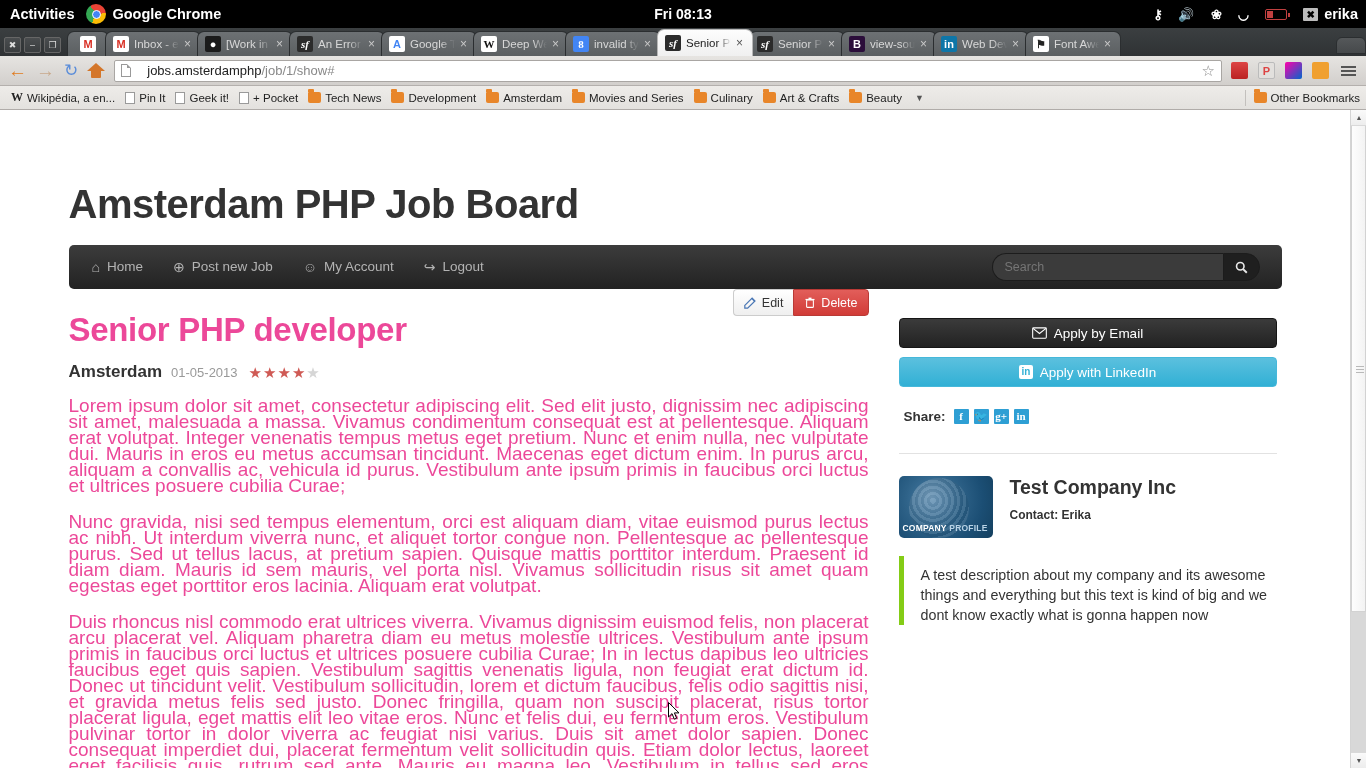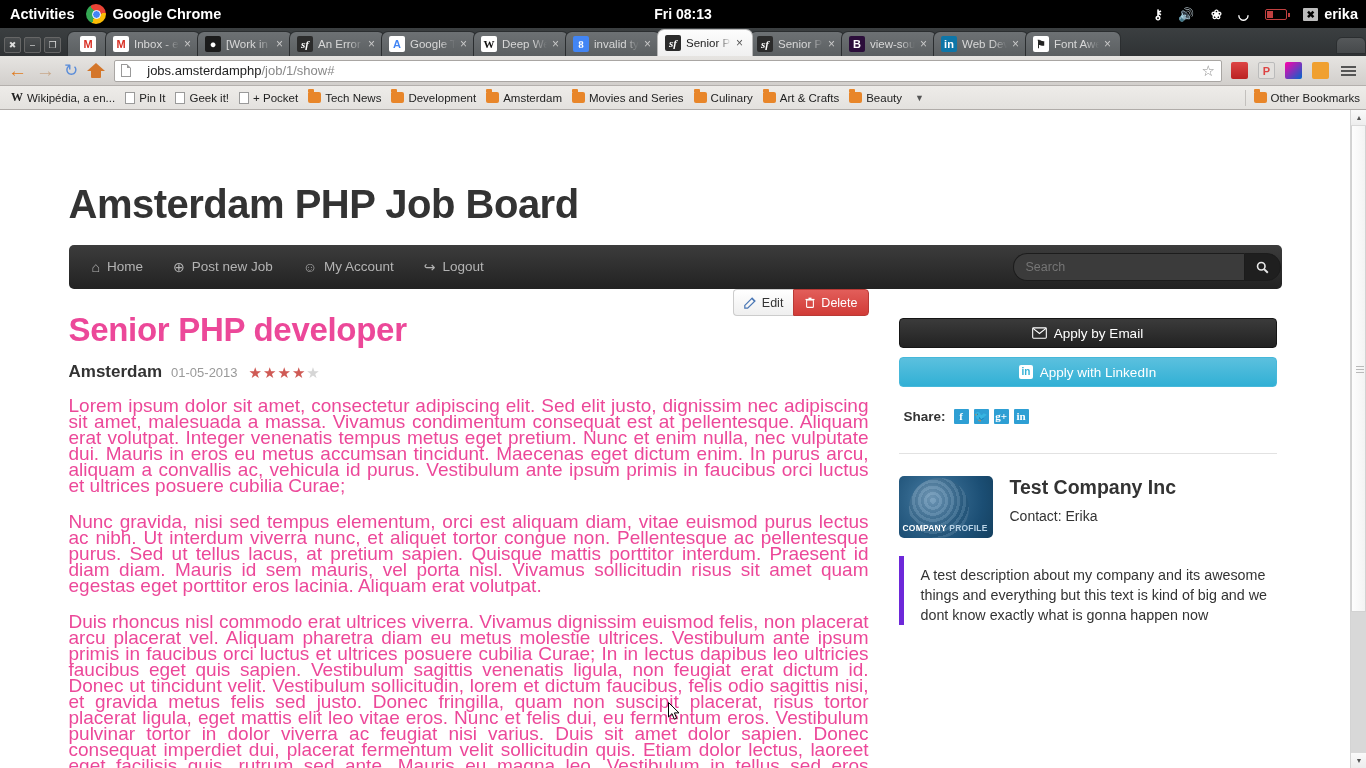--- a/index.html
+++ b/index.html
@@ -185,21 +185,21 @@
     background: linear-gradient(#3c3c3c, #222);
     display: flex; align-items: center; padding: 0 0 0 8px;
     position: relative;
   }
   .nav-link {
     display: flex; align-items: center; gap: 7px;
     color: #b3b3b3; font-size: 13.5px; padding: 0 15px; height: 44px;
     line-height: 44px;
   }
   .nav-link .ic { font-size: 14px; color: #b3b3b3; }
-  .search-wrap { position: absolute; right: 1px; display: flex; align-items: center; justify-content: flex-end; }
+  .search-wrap { position: absolute; right: 22px; display: flex; align-items: center; justify-content: flex-end; }
   .search-input {
     width: 231px; height: 28px; border-radius: 14px 0 0 14px;
     background: #3b3b3b; border: 1px solid #1c1c1c; border-right: none;
     color: #9b9b9b; font-size: 12.5px; padding: 0 12px;
     font-family: "Liberation Sans", sans-serif;
   }
   .search-btn {
     width: 37px; height: 28px; border-radius: 0 14px 14px 0;
     background: #1f1f1f; border: 1px solid #1c1c1c; color: #e8e8e8;
     font-size: 13px; display: flex; align-items: center; justify-content: center;
@@ -265,23 +265,23 @@
     background:
       radial-gradient(circle at 35% 30%, rgba(255,255,255,.22), rgba(255,255,255,0) 60%),
       repeating-radial-gradient(circle at 40% 38%, rgba(255,255,255,.10) 0 3px, rgba(0,0,0,.05) 3px 6px);
   }
   .company-logo .cap {
     position: absolute; left: 4px; bottom: 5px; font-size: 8.5px; font-weight: bold; letter-spacing: .2px;
   }
   .company-logo .cap b { color: #fff; }
   .company-logo .cap i { color: #b9d3e6; font-style: normal; }
   .company-name { font-size: 19.5px; font-weight: bold; color: #333; }
-  .company-contact { font-size: 14px; color: #333; padding-top: 9px; }
+  .company-contact { font-size: 12px; color: #333; padding-top: 9px; font-weight: bold; }
   .blockquote {
-    border-left: 5px solid #6d28d9; padding: 9px 0 0 17px; margin-top: 18px;
+    border-left: 5px solid #84cc16; padding: 9px 0 0 17px; margin-top: 18px;
     font-size: 14.3px; line-height: 20px; color: #333;
   }
 
   
   #vscroll {
     position: absolute; top: 0; right: 0; width: 16px; height: 658px;
     background: #f1f1f1; border-left: 1px solid #d4d4d4;
   }
   .sb-arrow {
     height: 16px; width: 16px; display: flex; align-items: center; justify-content: center;

